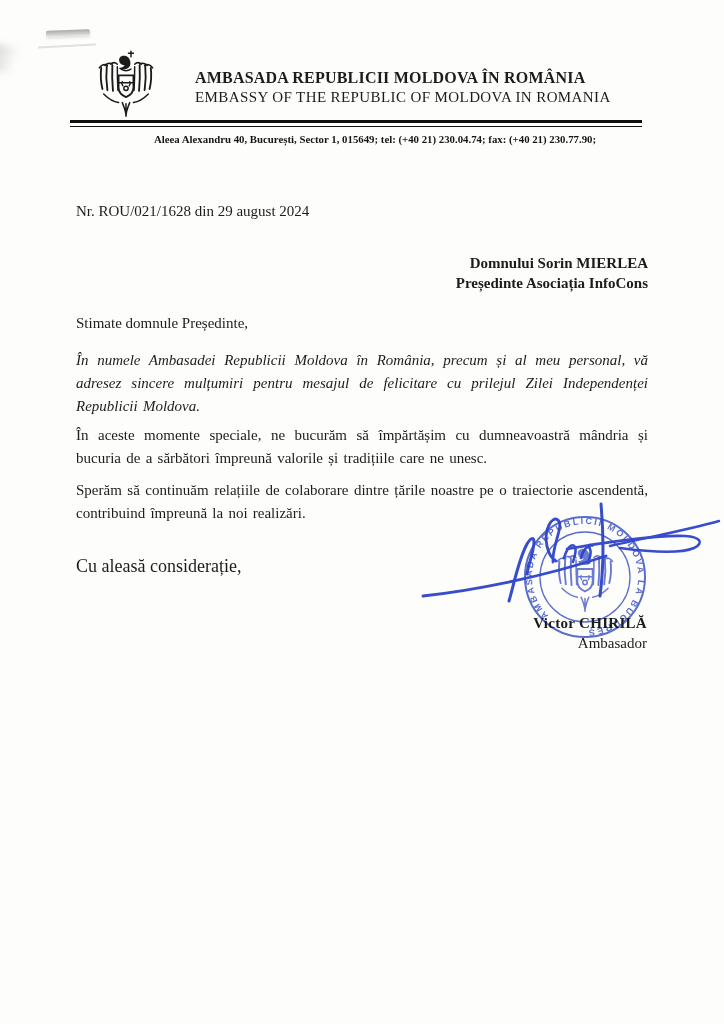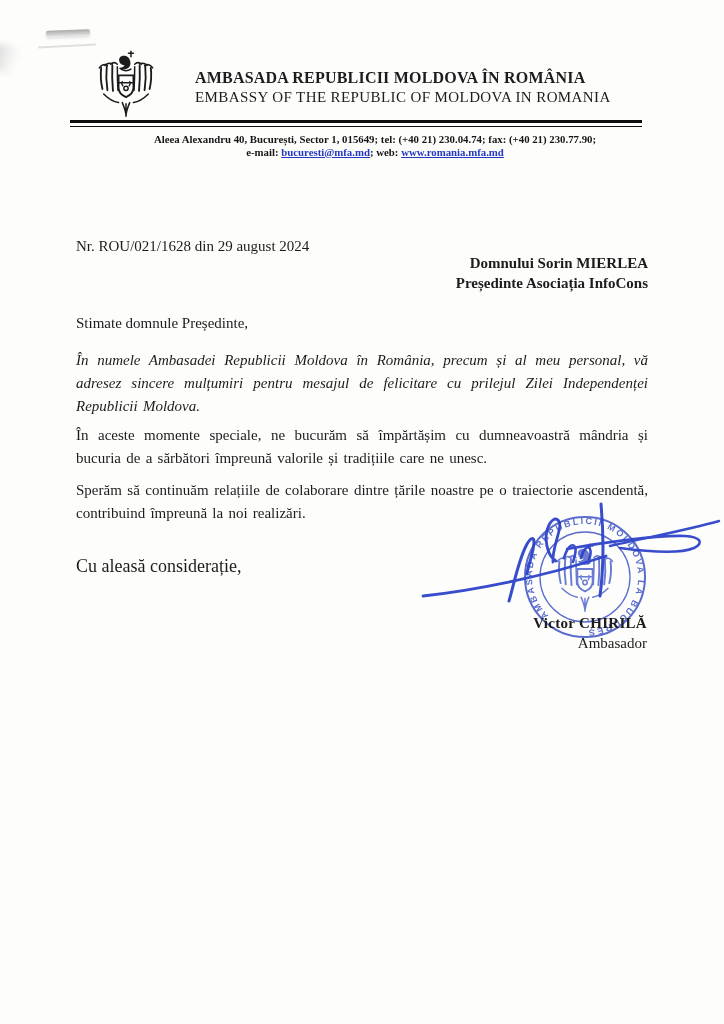--- a/index.html
+++ b/index.html
@@ -27,21 +27,21 @@
   .org-en { font-size:15px; letter-spacing:.4px; white-space:nowrap; margin-top:2px; }
 
   .rule { position:absolute; left:70px; top:120px; width:572px; border-top:3.2px solid #101010; }
   .rule::after { content:""; display:block; margin-top:3px; border-top:1.4px solid #101010; }
 
   .contact { position:absolute; left:70px; top:133px; width:610px; text-align:center;
     font-weight:bold; font-size:10.8px; line-height:13px; color:#151515; }
   .contact .link { color:#2338c0; text-decoration:underline; cursor:pointer; }
 
   
-  .ref { position:absolute; left:76px; top:203px; font-size:15px;margin-top:35px; }
+  .ref { position:absolute; left:76px; top:203px; font-size:15px; }
   .recipient { position:absolute; right:76px; top:254px; text-align:right;
     font-weight:bold; font-size:15px; line-height:19.5px; }
   .salutation { position:absolute; left:76px; top:315px; font-size:15px; }
   .para { position:absolute; left:76px; width:572px; font-size:15px; line-height:23px;
     text-align:justify; word-spacing:1.5px; }
   .p1 { top:349px;font-style:italic; }
   .p2 { top:424px; }
   .p3 { top:479px; }
   .closing { position:absolute; left:76px; top:556px; font-size:18px; }
 
@@ -93,23 +93,20 @@
     <div class="orgnames">
       <div class="org-ro">AMBASADA REPUBLICII MOLDOVA ÎN ROMÂNIA</div>
       <div class="org-en">EMBASSY OF THE REPUBLIC OF MOLDOVA IN ROMANIA</div>
     </div>
   </header>
 
   <div class="rule"></div>
 
   <div class="contact">
     <div>Aleea Alexandru 40, București, Sector 1, 015649; tel: (+40 21) 230.04.74; fax: (+40 21) 230.77.90;</div>
-    <div>
-      <span>e-mail: </span><a class="link">bucuresti@mfa.md</a><span>; web: </span><a class="link">www.romania.mfa.md</a>
-    </div>
   </div>
 
   <div class="ref">Nr. ROU/021/1628 din 29 august 2024</div>
 
   <div class="recipient">
     <div>Domnului Sorin MIERLEA</div>
     <div>Președinte Asociația InfoCons</div>
   </div>
 
   <div class="salutation">Stimate domnule Președinte,</div>

